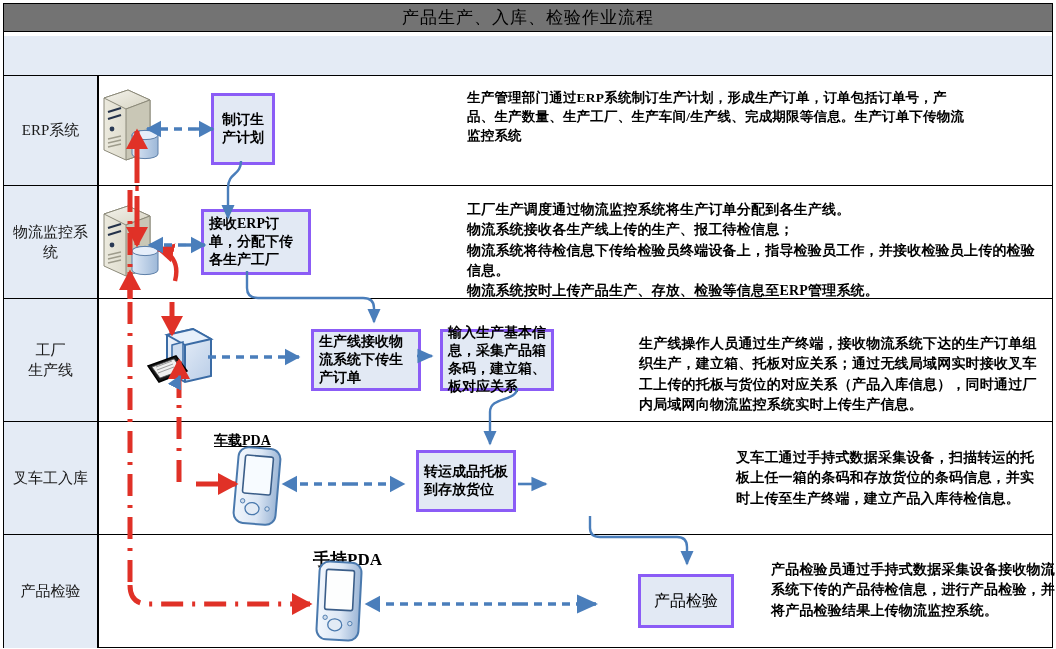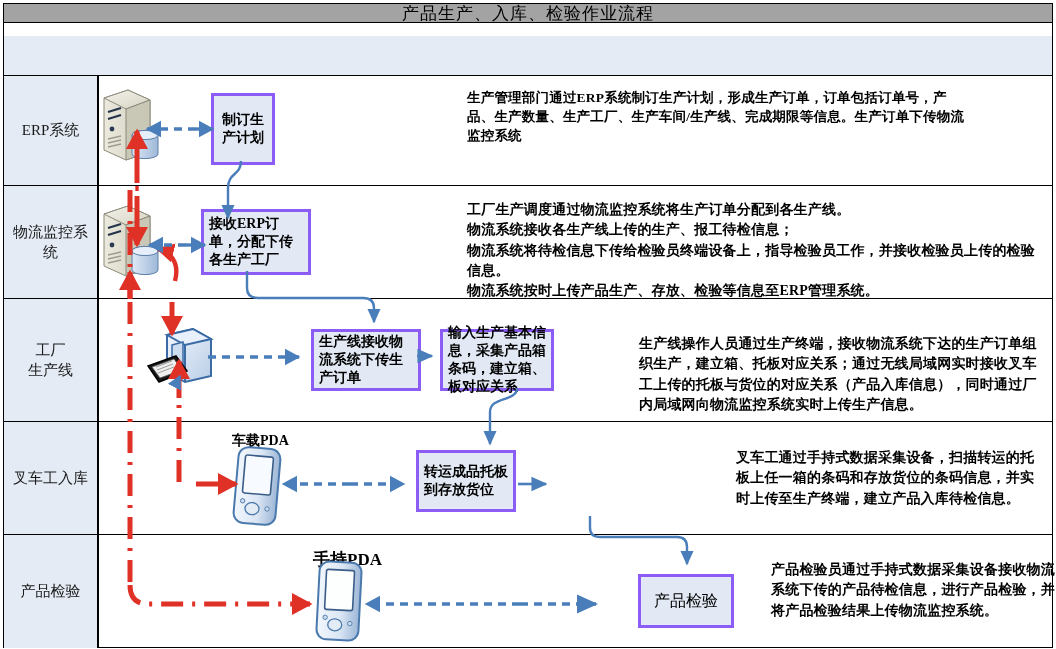--- a/index.html
+++ b/index.html
@@ -8,22 +8,22 @@
     width:1056px;height:649px;
     background:#ffffff;
     font-family:"Liberation Sans","DejaVu Sans",sans-serif;
     overflow:hidden;
   }
   #page{position:relative;width:1056px;height:649px;box-sizing:border-box;}
 
   
   .tbl{position:absolute;left:3px;top:3px;width:1050px;height:645px;
        border:1px solid #000;box-sizing:border-box;}
-  .title-row{position:absolute;left:0;top:0;width:100%;height:19px;
-       background:#a3a3a3;border-bottom:1px solid #000;box-sizing:border-box;
+  .title-row{position:absolute;left:0;top:0;width:100%;height:28px;
+       background:#737373;border-bottom:1px solid #000;box-sizing:border-box;
        display:flex;align-items:center;justify-content:center;}
   .title-row .t{font-family:"Liberation Serif","DejaVu Serif",serif;
        font-size:17px;color:#000;letter-spacing:1px;}
   .blank-row{position:absolute;left:0;top:32px;width:100%;height:40px;
        background:#e4ebf5;border-bottom:1px solid #000;box-sizing:border-box;}
 
   .row{position:absolute;left:0;width:100%;border-bottom:1px solid #000;
        box-sizing:border-box;}
   .row.last{border-bottom:none;}
   .row .lane-label{position:absolute;left:0;top:0;width:95px;height:100%;
@@ -104,21 +104,21 @@
         <div class="pbox" style="left:212px;top:30px;width:110px;height:62px;">
           <span>生产线接收物流系统下传生产订单</span>
         </div>
         <div class="desc s" style="left:540px;top:35px;width:400px;">生产线操作人员通过生产终端，接收物流系统下达的生产订单组织生产，建立箱、托板对应关系；通过无线局域网实时接收叉车工上传的托板与货位的对应关系（产品入库信息），同时通过厂内局域网向物流监控系统实时上传生产信息。</div>
       </div>
     </div>
 
     <div class="row" style="top:418px;height:113px;">
       <div class="lane-label">叉车工入库</div>
       <div class="lane-body">
-        <div class="cap" style="left:133px;top:10px;font-size:14px;">车载PDA</div>
+        <div class="cap" style="left:115px;top:10px;font-size:14px;text-decoration:underline;">车载PDA</div>
         <div class="pbox" style="left:317px;top:28px;width:100px;height:62px;">
           <span>转运成品托板到存放货位</span>
         </div>
         <div class="desc s" style="left:637px;top:26px;width:305px;">叉车工通过手持式数据采集设备，扫描转运的托板上任一箱的条码和存放货位的条码信息，并实时上传至生产终端，建立产品入库待检信息。</div>
       </div>
     </div>
 
     <div class="row last" style="top:531px;height:113px;">
       <div class="lane-label">产品检验</div>
       <div class="lane-body">

